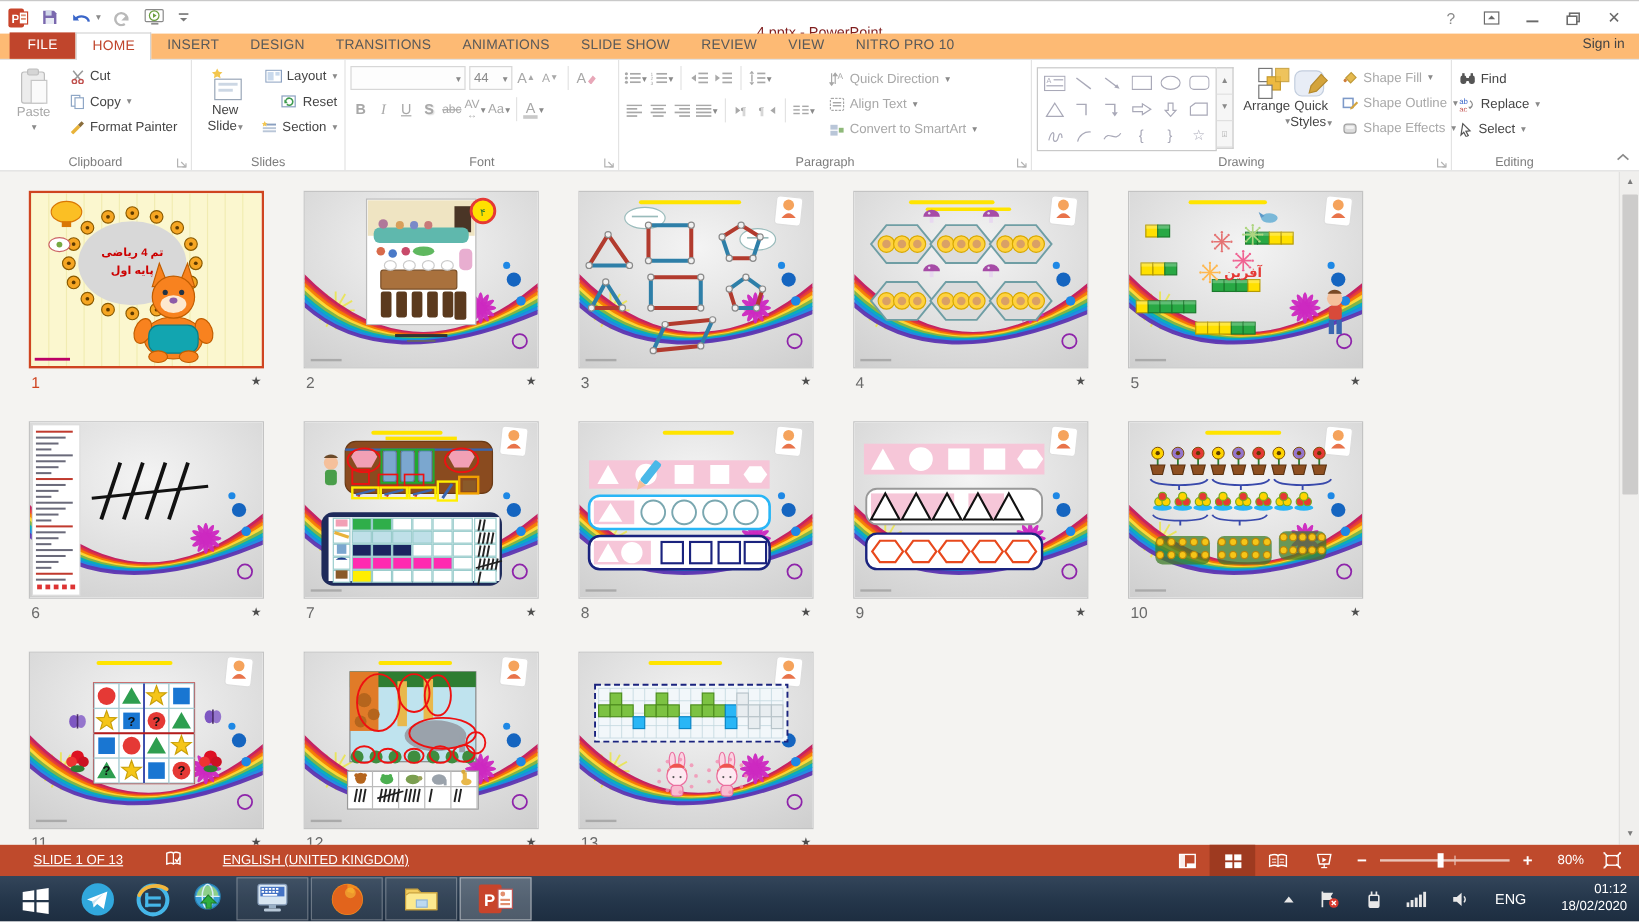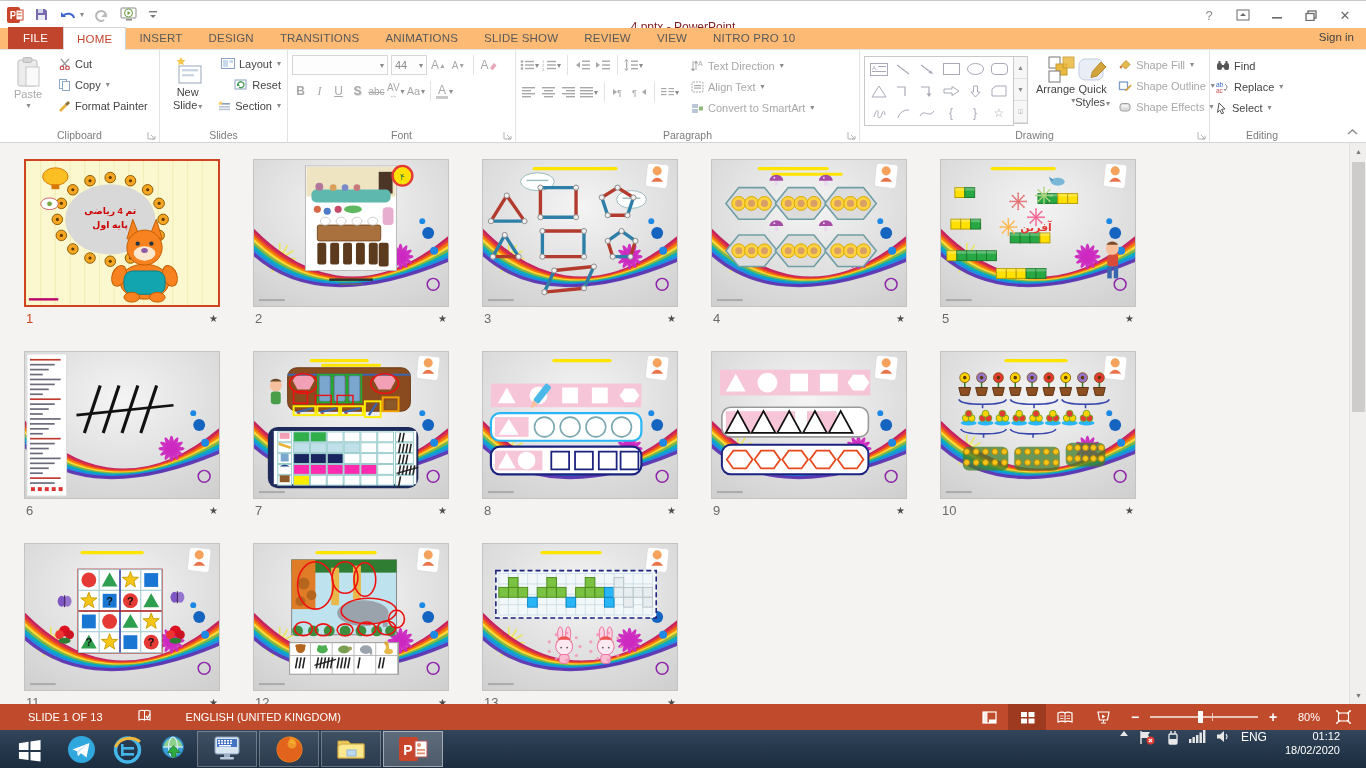--- a/index.html
+++ b/index.html
@@ -52,38 +52,38 @@
   .tnum{font-size:13px;color:#6a6a6a;}
   .thumb.sel .tnum{color:#cf4420;}
   .tstar{font-size:10px;color:#4d4d4d;}
   
   #vscroll{position:absolute;right:0;top:0;width:17px;height:561px;background:#f0efed;border-left:1px solid #e2e1df;}
   #vscroll .arr{position:absolute;left:0;width:17px;height:17px;display:flex;align-items:center;justify-content:center;font-size:7px;color:#7a7a7a;}
   #vscroll .thumbbar{position:absolute;left:2px;width:13px;top:19px;height:250px;background:#cdcccb;border-radius:1px;}
 
   
   #statusbar{position:absolute;left:0;top:704px;width:100%;height:26px;background:#bf4a2c;color:#fff;display:flex;align-items:center;font-size:11px;}
-  .sb-left{display:flex;align-items:center;gap:34px;padding-left:28px;}
+  .sb-left{display:flex;align-items:center;gap:34px;padding-left:28px;text-decoration:underline;}
   .sb-right{position:absolute;right:8px;display:flex;align-items:center;height:26px;}
   .sbbtn{width:38px;height:26px;display:flex;align-items:center;justify-content:center;}
   .sbbtn.active{background:#9e3a20;}
   .zoomwrap{display:flex;align-items:center;gap:8px;margin:0 6px;}
   .ztrack{position:relative;width:108px;height:2px;background:#e9c4b8;}
   .zhandle{position:absolute;top:-5px;left:48px;width:5px;height:12px;background:#fff;}
   .ztick{position:absolute;top:-3px;left:62px;width:1px;height:8px;background:#e9c4b8;}
   .zpm{font-size:14px;font-weight:bold;color:#fff;width:14px;text-align:center;}
   .zval{width:34px;text-align:right;margin-right:8px;}
 
   
   #taskbar{position:absolute;left:0;top:730px;width:100%;height:38px;background:linear-gradient(180deg,#33455a 0%,#24364a 55%,#1d2d40 100%);display:flex;align-items:center;}
   .tb-start{width:58px;height:38px;display:flex;align-items:center;justify-content:center;}
   .tb-ico{width:46px;height:38px;display:flex;align-items:center;justify-content:center;}
   .tb-app{width:60px;height:36px;margin:1px 1px;display:flex;align-items:center;justify-content:center;border:1px solid rgba(255,255,255,.28);background:rgba(255,255,255,.07);}
   .tb-app.active{background:rgba(255,255,255,.22);border-color:rgba(255,255,255,.45);}
-  .tray{position:absolute;right:0;top:0;height:38px;display:flex;align-items:flex-start;gap:10px;padding-right:26px;color:#fff;}
+  .tray{position:absolute;right:0;top:0;height:38px;display:flex;align-items:center;gap:21px;padding-right:10px;color:#fff;}
   .tray .ticon{display:flex;align-items:center;justify-content:center;}
   .tray .lang{font-size:12px;}
   .clock{font-size:11px;text-align:right;line-height:1.25;padding-left:8px;}
 </style>
 </head>
 <body>
 
 <div id="app">
 
   <div id="titlebar">
@@ -453,21 +453,21 @@
         <div class="sbtn dis">
           <svg width="13" height="12">
               <g stroke="#a8a8a8" fill="#a8a8a8">
                 <path d="M2 1 v9" fill="none"></path>
                 <path d="M2 11 l-1.5 -2 h3z"></path>
                 <path d="M5 10 v-9" fill="none"></path>
                 <path d="M5 0 l-1.5 2 h3z" transform="translate(0,1)"></path>
                 <text x="7" y="6" font-size="7" stroke="none">A</text>
               </g>
             </svg>
-          <span>Text Direction</span>
+          <span>Quick Direction</span>
             <span class="dd">▾</span>
         </div>
         <div class="sbtn dis">
           <svg width="13" height="12">
               <rect x="1" y="1" width="11" height="10" rx="1" fill="none" stroke="#a8a8a8" stroke-dasharray="2 1"></rect>
               <rect x="3" y="4" width="7" height="1.2" fill="#a8a8a8"></rect>
               <rect x="3" y="6.5" width="7" height="1.2" fill="#a8a8a8"></rect>
             </svg>
           <span>Align Text</span>
             <span class="dd">▾</span>

